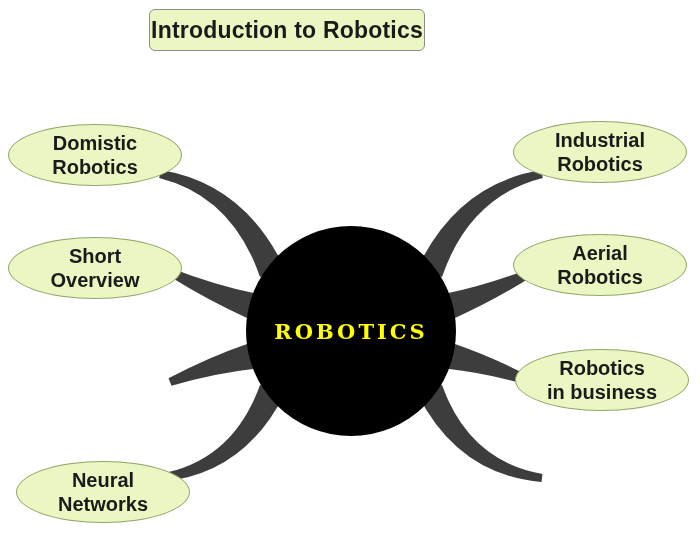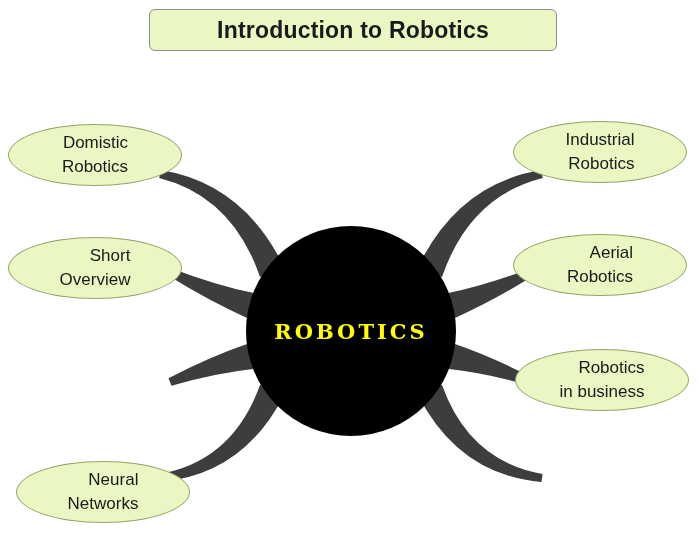--- a/index.html
+++ b/index.html
@@ -27,21 +27,21 @@
   }
   .connectors{
     position:absolute;
     left:0;top:0;
     width:700px;height:544px;
     z-index:1;
   }
   .title-box{
     position:absolute;
     left:149px;top:9px;
-    width:408px;height:42px;
+    width:276px;height:42px;
     background:var(--title_fill);
     border:1px solid var(--title_border);
     border-radius:6px;
     display:flex;
     align-items:center;
     justify-content:center;
     z-index:3;
     box-sizing:border-box;
   }
   .title-box .title-text{
@@ -56,26 +56,26 @@
     background:var(--node_fill);
     border:1.5px solid var(--node_border);
     border-radius:50%;
     display:flex;
     align-items:center;
     justify-content:center;
     z-index:2;
     box-sizing:border-box;
   }
   .node .label{
-    font-size:17px;
-    font-weight:normal;
+    font-size:20px;
+    font-weight:bold;
     line-height:24px;
     color:var(--text);
     white-space:pre-line;
-    text-align:right;
+    text-align:center;
   }
   .pos-l1{left:8px;  top:124px;}
   .pos-l2{left:8px;  top:237px;}
   .pos-l3{left:8px;  top:349px;}
   .pos-l4{left:16px;  top:461px;}
   .pos-r1{left:513px;top:121px;}
   .pos-r2{left:513px;top:234px;}
   .pos-r3{left:515px;top:349px;}
   .pos-r4{left:515px;top:461px;}
   .center-circle{

